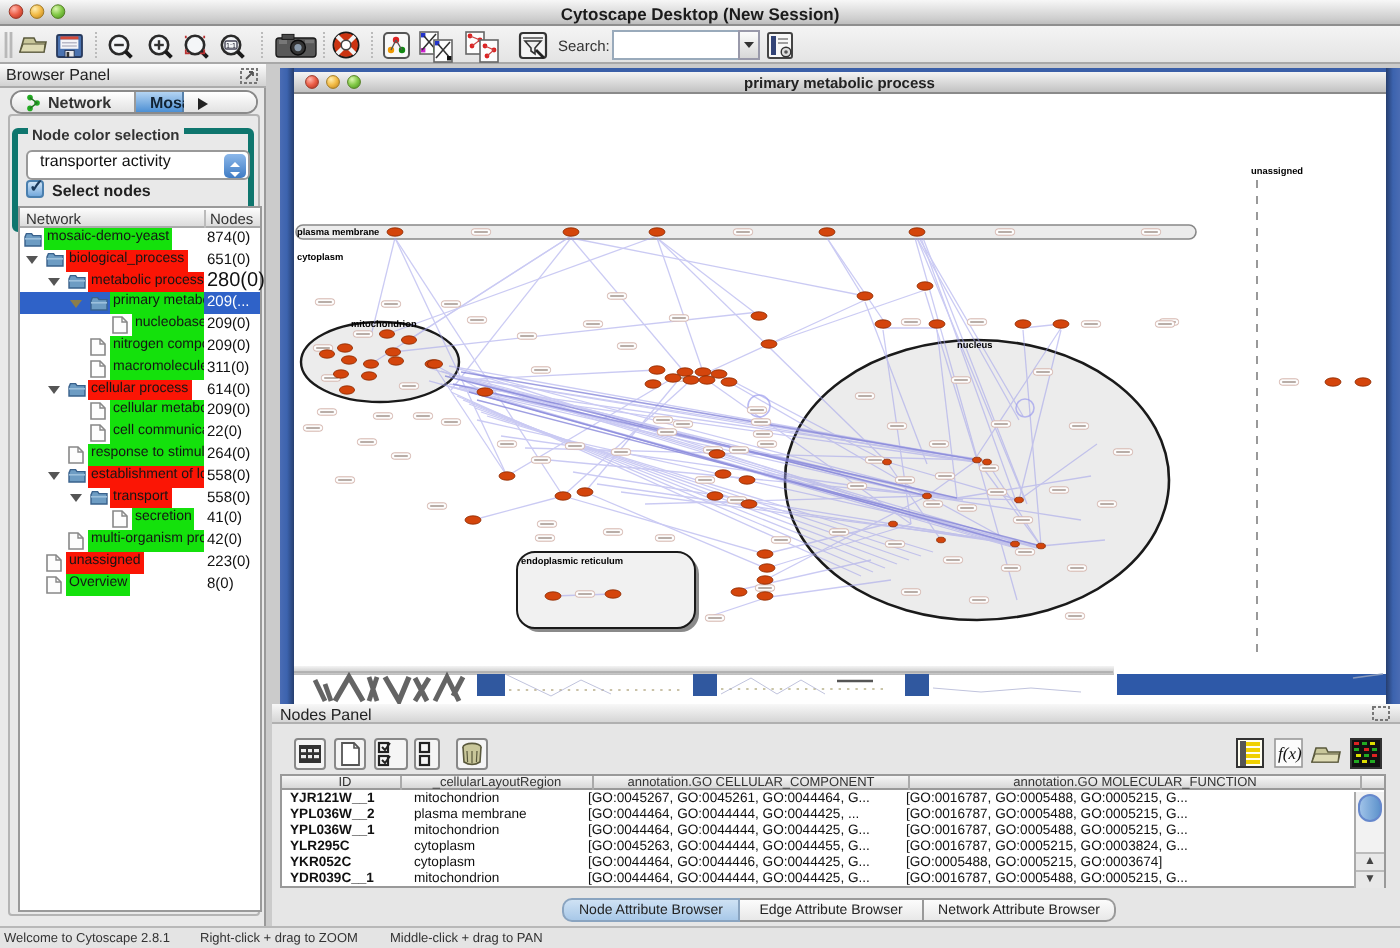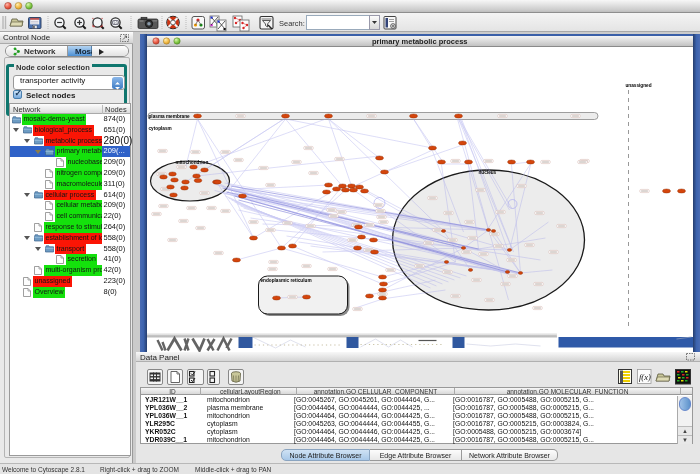--- a/index.html
+++ b/index.html
@@ -22,20 +22,21 @@
    <radialGradient id="tlg" cx="0.35" cy="0.3" r="0.8">
           <stop offset="0" stop-color="#dcf7b0"></stop>
           <stop offset="0.55" stop-color="#84ca48"></stop>
           <stop offset="1" stop-color="#549c25"></stop>
         </radialGradient>
   </defs>
   <circle cx="8" cy="5.8" r="3.4" fill="url(#tlr)" stroke="#99392a" stroke-width="0.5"></circle>
   <circle cx="18.5" cy="5.8" r="3.4" fill="url(#tly)" stroke="#a07a26" stroke-width="0.5"></circle>
   <circle cx="29" cy="5.8" r="3.4" fill="url(#tlg)" stroke="#557f26" stroke-width="0.5"></circle>
  </svg>
+ <div class="abs" style="left:0;top:1.5px;width:700px;text-align:center;font-size:8.5px;font-weight:bold;color:#1b1b1b">Cytoscape Desktop (New Session)</div>
 </div>
 
 <div class="abs" style="left:0;top:13px;width:700px;height:19px;background:linear-gradient(#f4f4f4,#e4e4e4);border-bottom:1px solid #a8a8a8;">
 <svg width="700" height="19" style="position:absolute;left:0;top:0">
  <line x1="3" y1="3" x2="3" y2="16" stroke="#b8b8b8" stroke-width="1.4"></line>
  <line x1="5.5" y1="3" x2="5.5" y2="16" stroke="#b8b8b8" stroke-width="1.4"></line>
 
  <path d="M10 13 L12 6 L17 6 L18 8 L23 8 L22 13 Z" fill="#c9c79a" stroke="#5a593c" stroke-width="0.8"></path>
  <path d="M10 13 L11.5 9 L22.5 9 L22 13 Z" fill="#dedbb4" stroke="#5a593c" stroke-width="0.6"></path>
 
@@ -532,21 +533,21 @@
   <path d="M360 347 L375 339 L388 347 L400 340 L412 347"></path>
   <path d="M466 344 L490 346 L515 344 L540 346"></path>
  </g>
  <line x1="418" y1="340.5" x2="436" y2="340.5" stroke="#555" stroke-width="1.2"></line>
  <rect x="558" y="337" width="135" height="10.5" fill="#2e59a8"></rect>
  <line x1="676" y1="339" x2="691" y2="337" stroke="#8899bb" stroke-width="0.8"></line>
 </svg>
 </div>
 <div class="abs" style="left:0;top:32px;width:133px;height:431px;background:#e9e9e9;border-right:1px solid #9a9a9a">
     <div class="abs" style="left:0;top:0;width:133px;height:12px;background:linear-gradient(#fcfcfc,#d2d2d2);border-bottom:1px solid #ababab">
-<span style="position:absolute;left:3px;top:1px;font-size:8px;color:#222">Control Node</span>
+<span style="position:absolute;left:3px;top:1px;font-size:8px;color:#222">Browser Panel</span>
 <svg width="10" height="9" style="position:absolute;left:120px;top:1.5px">
  <rect x="0.5" y="0.5" width="8" height="7" fill="none" stroke="#777" stroke-width="1" stroke-dasharray="1.5,1"></rect>
  <path d="M3 5.5 L6.5 2 M6.5 2 L4.5 2 M6.5 2 L6.5 4" stroke="#555" stroke-width="0.9" fill="none"></path>
 </svg>
     </div>
     <div class="abs" style="left:5px;top:12.5px;width:124px;height:12.5px;background:#fff;border:1px solid #8a8a8a;border-radius:6px;overflow:hidden;display:flex">
  <div style="width:62px;height:100%;background:linear-gradient(#ffffff,#e2e2e2);border-right:1px solid #999;position:relative">
    <svg width="8" height="9" style="position:absolute;left:7px;top:1.5px">
      <circle cx="2" cy="1.8" r="1.4" fill="#2a2"></circle>
           <circle cx="5.5" cy="4.5" r="1.4" fill="#2a2"></circle>
@@ -725,21 +726,21 @@
 <path d="M0.5 0.5 L5 0.5 L7.5 3 L7.5 8.5 L0.5 8.5 Z" fill="#fdfdfd" stroke="#888" stroke-width="0.8"></path>
 <path d="M5 0.5 L5 3 L7.5 3" fill="none" stroke="#888" stroke-width="0.7"></path>
         </svg>
         <span style="position:absolute;left:23px;top:0px;max-width:69px;overflow:hidden;display:inline-block;font-size:7px;line-height:10.8px;color:#151515;background:#14e10c;padding:0 1.5px;white-space:nowrap">Overview</span>
         <span style="position:absolute;left:93.5px;top:0px;font-size:7.5px;line-height:10.8px;color:#111">8(0)</span>
       </div>
     </div>
   </div>
 <div class="abs" style="left:136px;top:352px;width:564px;height:111px;background:#e6e6e6">
     <div class="abs" style="left:0;top:0;width:564px;height:10px;background:linear-gradient(#f8f8f8,#d5d5d5);border-bottom:1px solid #b0b0b0">
- <span style="position:absolute;left:4px;top:0.5px;font-size:8px;color:#222">Data Panel</span>
+ <span style="position:absolute;left:4px;top:0.5px;font-size:8px;color:#222">Nodes Panel</span>
  <svg width="10" height="8" style="position:absolute;right:4px;top:1px">
   <rect x="0.5" y="0.5" width="8" height="6.5" fill="none" stroke="#777" stroke-width="1" stroke-dasharray="1.5,1"></rect>
  </svg>
 </div>
     <div style="position:absolute;left:11px;top:17px;width:16px;height:16px;background:#f5f5f5;border:1px solid #888;border-radius:2px"><svg width="14" height="14">
         <rect x="1.5" y="2.5" width="11" height="9" fill="#333"></rect>
         <rect x="2.5" y="4.5" width="9" height="1.6" fill="#eee"></rect>
         <rect x="2.5" y="7.5" width="9" height="1.6" fill="#eee"></rect>
         <line x1="5.5" y1="2.5" x2="5.5" y2="11.5" stroke="#333" stroke-width="1"></line>
         <line x1="8.5" y1="2.5" x2="8.5" y2="11.5" stroke="#333" stroke-width="1"></line>

